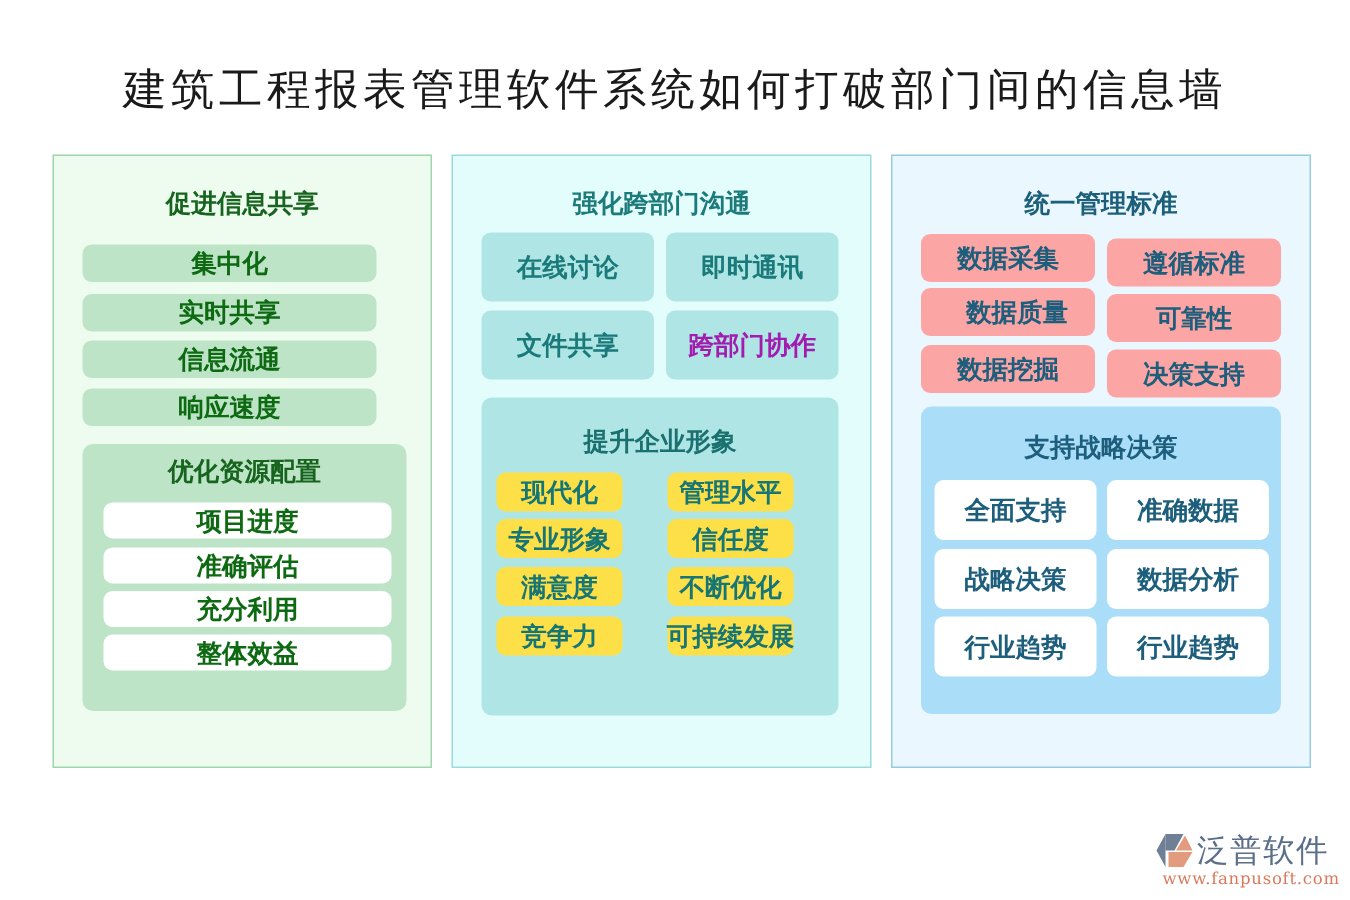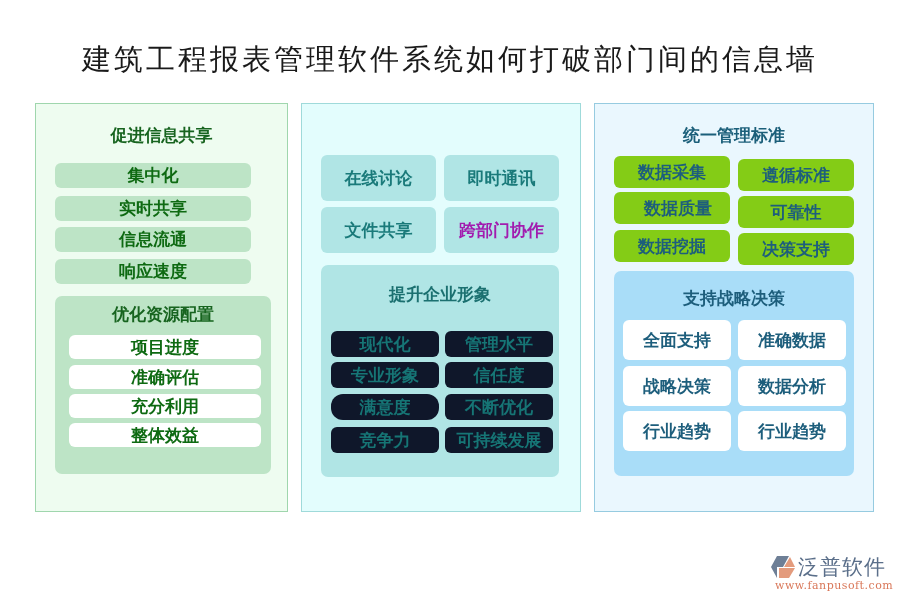--- a/index.html
+++ b/index.html
@@ -26,26 +26,26 @@
   #p1 .sub-title { top: 7px; color: #17641f; }
   #p1 .wbar { left: 14px; width: 192px; height: 24px; background: #ffffff; color: #0e6a12; font-size: 17px; }
 
   
   #p2 { left: 301px; width: 280px; background: #e3fdfd; border-color: #9fdada; }
   #p2 .panel-title { top: 20px; color: #1c7a7a; }
   #p2 .tile { width: 115px; height: 46px; background: #b0e5e5; color: #1a7a7a; font-size: 17px; }
   #p2 .tile.dark { color: #a21caf; }
   #p2 .sub { left: 19px; top: 161px; width: 238px; height: 212px; background: #b0e5e5; }
   #p2 .sub-title { top: 18px; color: #1b7070; }
-  #p2 .wtile { width: 108px; height: 26px; background: #0f172a; color: #167575; font-size: 17px; margin-top: 16px; }
+  #p2 .wtile { width: 84px; height: 26px; background: #fde047; color: #167575; font-size: 17px; }
 
   
   #p3 { left: 594px; width: 280px; background: #eaf7fe; border-color: #96cbe0; }
   #p3 .panel-title { top: 20px; color: #1b5f7a; }
-  #p3 .tile { width: 116px; height: 32px; background: #84cc16; color: #1d5e7c; font-size: 17px; }
+  #p3 .tile { width: 116px; height: 32px; background: #fca5a5; color: #1d5e7c; font-size: 17px; }
   #p3 .sub { left: 19px; top: 167px; width: 240px; height: 205px; background: #a9ddf8; }
   #p3 .sub-title { top: 16px; color: #1d5e7c; }
   #p3 .wtile { width: 108px; height: 40px; background: #ffffff; color: #1d5e7c; font-size: 17px; }
 
   .logo { position: absolute; left: 770px; top: 553px; width: 125px; height: 40px; }
   .logo-mark { position: absolute; left: 0; top: 2px; width: 26px; height: 24px; }
   .logo-name { position: absolute; left: 28px; top: 0; font-size: 21px; color: #5b6f8a; font-family: "DejaVu Sans", sans-serif; letter-spacing: 1px; }
   .logo-url { position: absolute; left: 5px; top: 26px; font-size: 11px; color: #d9785a; font-family: "DejaVu Serif", serif; letter-spacing: 0.5px; }
 </style>
 </head>
@@ -63,32 +63,33 @@
   <div class="sub">
     <div class="sub-title">优化资源配置</div>
     <div class="box wbar" style="top:39px;">项目进度</div>
     <div class="box wbar" style="top:69px;">准确评估</div>
     <div class="box wbar" style="top:98px;">充分利用</div>
     <div class="box wbar" style="top:127px;">整体效益</div>
   </div>
 </div>
 
 <div class="panel" id="p2">
+  <div class="panel-title">强化跨部门沟通</div>
   <div class="box tile" style="left:19px; top:51px;">在线讨论</div>
   <div class="box tile" style="left:142px; top:51px;">即时通讯</div>
   <div class="box tile" style="left:19px; top:103px;">文件共享</div>
   <div class="box tile dark" style="left:142px; top:103px;">跨部门协作</div>
 
   <div class="sub">
     <div class="sub-title">提升企业形象</div>
     <div class="box wtile" style="left:10px; top:50px;">现代化</div>
     <div class="box wtile" style="left:124px; top:50px;">管理水平</div>
     <div class="box wtile" style="left:10px; top:81px;">专业形象</div>
     <div class="box wtile" style="left:124px; top:81px;">信任度</div>
-    <div class="box wtile" style="left:10px; top:113px;border-radius:12px;">满意度</div>
+    <div class="box wtile" style="left:10px; top:113px;">满意度</div>
     <div class="box wtile" style="left:10px; top:146px;">竞争力</div>
     <div class="box wtile" style="left:124px; top:113px;">不断优化</div>
     <div class="box wtile" style="left:124px; top:146px;">可持续发展</div>
   </div>
 </div>
 
 <div class="panel" id="p3">
   <div class="panel-title">统一管理标准</div>
   <div class="box tile" style="left:19px; top:52px;">数据采集</div>
   <div class="box tile" style="left:143px; top:55px;">遵循标准</div>

